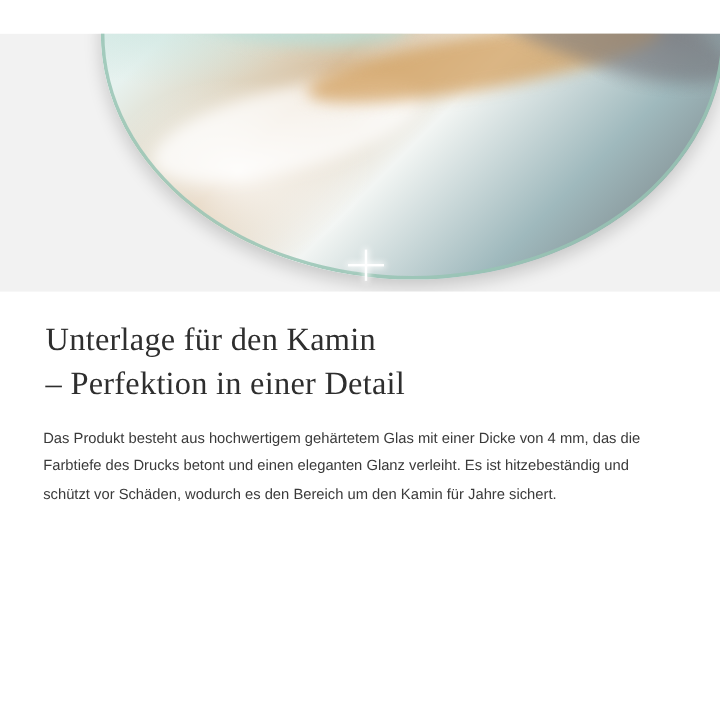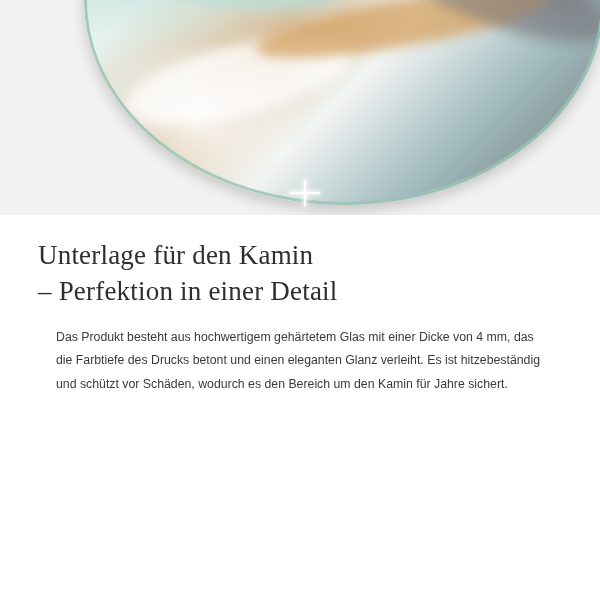--- a/index.html
+++ b/index.html
@@ -12,20 +12,21 @@
     background: #ffffff;
     font-family: "Liberation Sans", sans-serif;
     overflow: hidden;
   }
   .page {
     position: relative;
     width: 600px;
     height: 513px;
     background: #ffffff;
     overflow: hidden;
+    margin-top: 28px;
   }
 
   
   .hero {
     position: relative;
     width: 600px;
     height: 215px;
     background: #f2f2f2;
     overflow: hidden;
   }
@@ -100,21 +101,21 @@
     font-family: "Liberation Serif", serif;
     font-size: 27px;
     font-weight: normal;
     line-height: 1.33;
     color: #2e2e2e;
     letter-spacing: 0.2px;
   }
   .headline .line2 { display: block; }
   .body-copy {
     margin: 0;
-    padding: 16px 52px 0 56px;
+    padding: 16px 52px 0 36px;
     font-size: 12.3px;
     line-height: 1.92;
     color: #3a3a3a;
   }
 </style>
 </head>
 <body>
 
 <div class="page">
 

